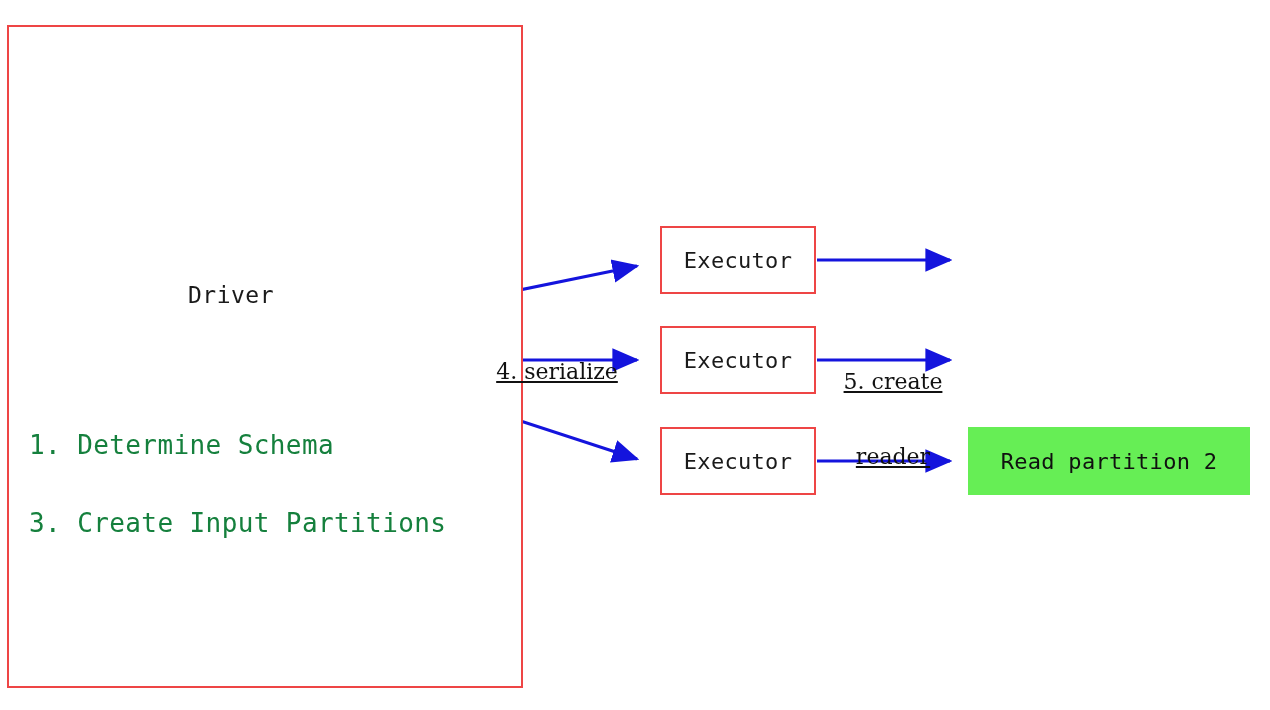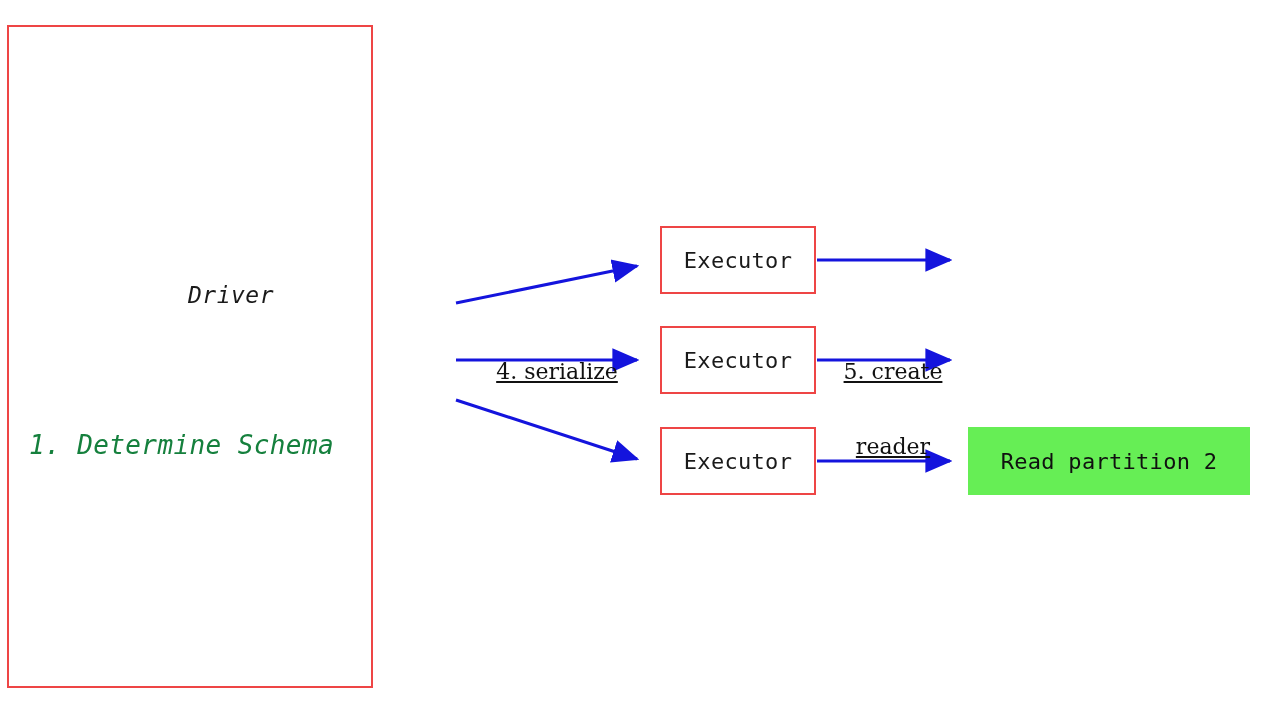--- a/index.html
+++ b/index.html
@@ -25,26 +25,25 @@
     width: 1270px;
     height: 710px;
     pointer-events: none;
   }
 
   
   .driver-box {
     position: absolute;
     left: 7px;
     top: 25px;
-    width: 366px;
+    width: 516px;
     height: 663px;
     box-sizing: border-box;
     border: 2px solid #ee4545;
     background: #ffffff;
-    font-style: italic;
   }
   .driver-title {
     position: absolute;
     left: 0;
     top: 254px;
     width: 444px;
     text-align: center;
     font-family: "DejaVu Sans Mono", "Liberation Mono", monospace;
     font-size: 23px;
     line-height: 28px;
@@ -139,20 +138,21 @@
 
     <line x1="817" y1="360" x2="950" y2="360" stroke="#1414dd" stroke-width="3" marker-end="url(#ah)"></line>
 
     <line x1="817" y1="461" x2="950" y2="461" stroke="#1414dd" stroke-width="3" marker-end="url(#ah)"></line>
   </svg>
 
   <div class="driver-box">
     <div class="driver-title">Driver</div>
     <div class="driver-list">
       <span class="driver-list-line">1. Determine Schema</span>
+      <span class="driver-list-line">3. Create Input Partitions</span>
     </div>
   </div>
 
   <div class="exec-box" style="left:660px; top:226px;">
     <span class="exec-label">Executor</span>
   </div>
   <div class="exec-box" style="left:660px; top:326px;">
     <span class="exec-label">Executor</span>
   </div>
   <div class="exec-box" style="left:660px; top:427px;">
@@ -160,18 +160,18 @@
   </div>
 
   <div class="part-box" style="left:968px; top:427px; background:#66ee55;">
     <span class="part-label">Read partition 2</span>
   </div>
 
   <div class="edge-label" style="left:467px; top:309px; width:180px;">
     <span>4. serialize</span>
   </div>
 
-  <div class="edge-label" style="left:823px; top:309px; width:140px;">
+  <div class="edge-label" style="left:823px; top:319px; width:140px;">
     <span>5. create</span>
     <span>reader</span>
   </div>
 
 </div>
 
 </body></html>

